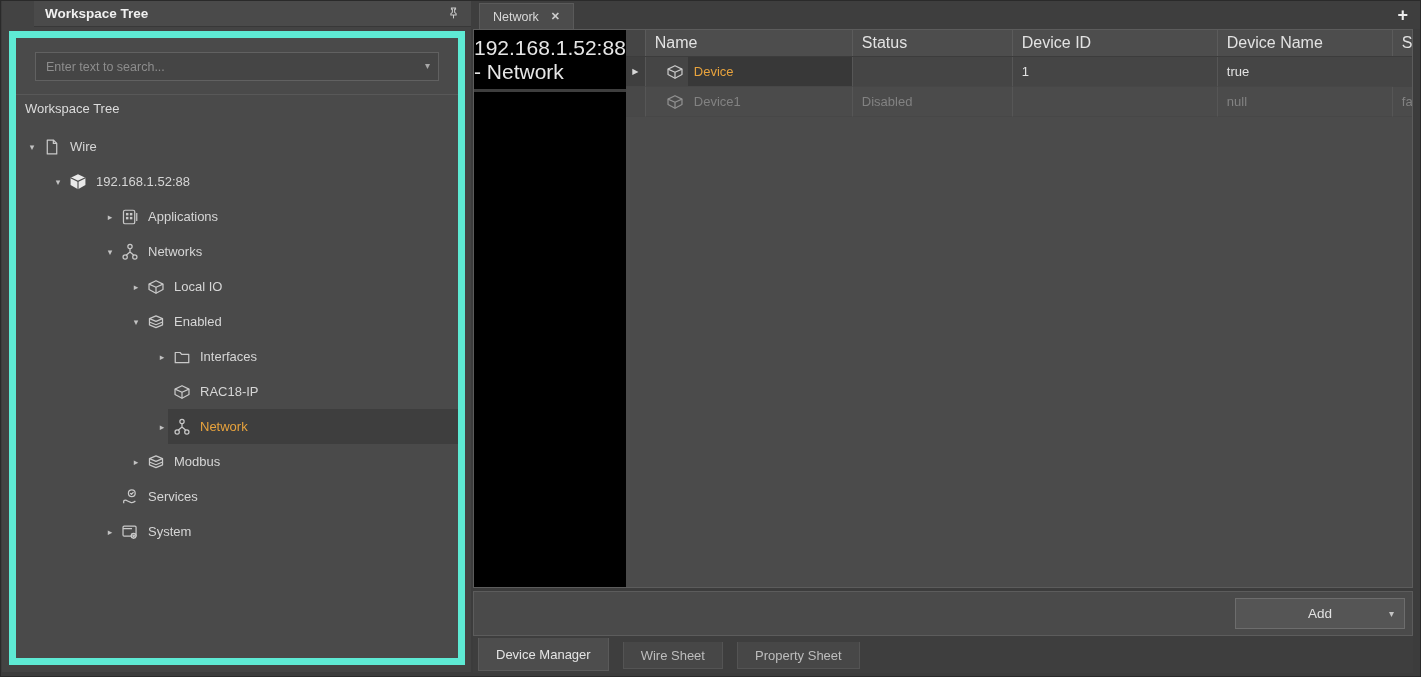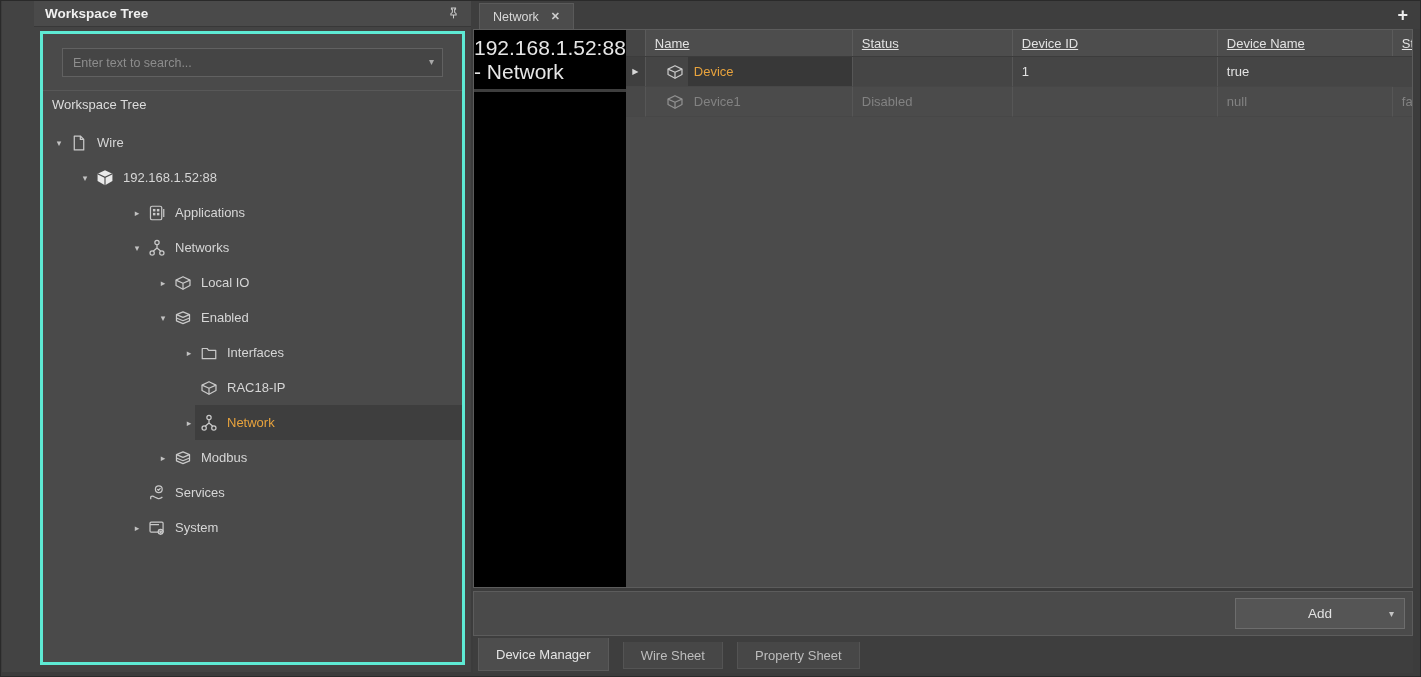--- a/index.html
+++ b/index.html
@@ -5,21 +5,21 @@
   * { margin:0; padding:0; box-sizing:border-box; }
   html,body { background:#2e2e2e; }
   body { font-family:"Liberation Sans", sans-serif; }
   .window { position:relative; width:1421px; height:677px; background:#3c3c3c; border:1px solid #2a2a2a; overflow:hidden; }
 
   
   .left-panel { position:absolute; left:1px; top:0; width:469px; height:671px; background:#434343;padding-left:32px; }
   .panel-header { height:26px; display:flex; align-items:center; justify-content:space-between; padding:0 10px 0 11px; background:#4a4a4a; border-bottom:1px solid #383838; }
   .panel-header .ph-title { font-size:13.5px; font-weight:bold; color:#f0f0f0; }
   .panel-header .pin { width:16px; height:16px; display:flex; align-items:center; justify-content:center; }
-  .panel-body { position:absolute; left:7px; right:6px; top:30px; bottom:7px; border:3px solid #5eead4; background:#4a4a4a; overflow:hidden;margin-left:31px; }
+  .panel-body { position:absolute; left:7px; right:6px; top:30px; bottom:7px; border:7px solid #5eead4; background:#4a4a4a; overflow:hidden; }
   .search-wrap { position:relative; margin:14px 19px 13px 19px; }
   .search-input { width:100%; height:29px; background:#454545; border:1px solid #616161; color:#d4d4d4; font-size:12.5px; padding:0 26px 0 10px; outline:none; font-family:"Liberation Sans",sans-serif; }
   .search-input::placeholder { color:#8d8d8d; }
   .search-caret { position:absolute; right:9px; top:8px; font-size:10px; color:#a8a8a8; line-height:12px; }
   .section-label { height:27px; line-height:27px; padding-left:9px; font-size:13px; color:#dcdcdc; border-top:1px solid #585858; }
   .tree { padding-top:8px; }
   .tree-item { height:35px; display:flex; align-items:center; cursor:default; }
   .tree-item .arrow { width:12px; font-size:9px; color:#c2c2c2; text-align:center; flex:0 0 12px; }
   .tree-item .node { display:flex; align-items:center; gap:9px; height:35px; padding:0 6px 0 5px; flex:1; min-width:0; }
   .tree-item .node.selected { background:#3e3e3e; }
@@ -34,21 +34,21 @@
   .doc-tab { position:absolute; left:8px; top:2px; height:26px; display:flex; align-items:center; gap:12px; padding:0 13px; background:#4c4c4c; border:1px solid #5a5a5a; border-bottom:none; color:#d8d8d8; font-size:12.5px; }
   .doc-tab .close { font-size:11px; font-weight:bold; color:#cccccc; cursor:pointer; }
   .new-tab { position:absolute; right:12px; top:3px; font-size:18px; font-weight:bold; color:#ececec; line-height:22px; cursor:pointer; }
 
   .rp-content { position:absolute; left:2px; right:7px; top:28px; bottom:88px; background:#000000; border:1px solid #5c5c5c; display:flex; flex-direction:row; }
   .title-band { height:62px; flex:0 0 62px; display:flex; align-items:center; justify-content:center; font-size:21px; color:#e6e6e6; border-bottom:3px solid #3e3e3e; }
 
   .grid { flex:1; display:flex; flex-direction:column; overflow:hidden; }
   .grid-header, .grid-row { display:grid; grid-template-columns:20px 207px 160px 205px 175px 1fr; }
   .grid-header { height:27px; background:#4d4d4d; border-bottom:1px solid #3c3c3c; }
-  .hcell { display:flex; align-items:center; padding-left:9px; font-size:13px; color:#e2e2e2; border-right:1px solid #5b5b5b;text-decoration:underline; }
+  .hcell { display:flex; align-items:center; padding-left:9px; font-size:16px; color:#e2e2e2; border-right:1px solid #5b5b5b; }
   .hcell.corner { background:#454545; padding:0; }
   .grid-row { height:30px; }
   .grid-row .cell { display:flex; align-items:center; padding-left:9px; font-size:13px; border-right:1px solid #565656; border-bottom:1px solid #474747; color:#e2e2e2; overflow:hidden; }
   .grid-row .rowhdr { padding-left:0; justify-content:center; background:#484848; }
   .grid-row .rowhdr .pointer { font-size:8px; color:#d8d8d8; }
   .grid-row .name-cell { padding-left:6px; gap:0; }
   .grid-row .name-cell .icon { width:18px; height:18px; margin:0 4px 0 14px; flex:0 0 18px; }
   .grid-row .name-cell .icon svg { width:18px; height:18px; }
   .grid-row .name-hl { display:flex; align-items:center; align-self:stretch; flex:1; padding-left:6px; }
   .grid-row.selected { background:#454545; }

